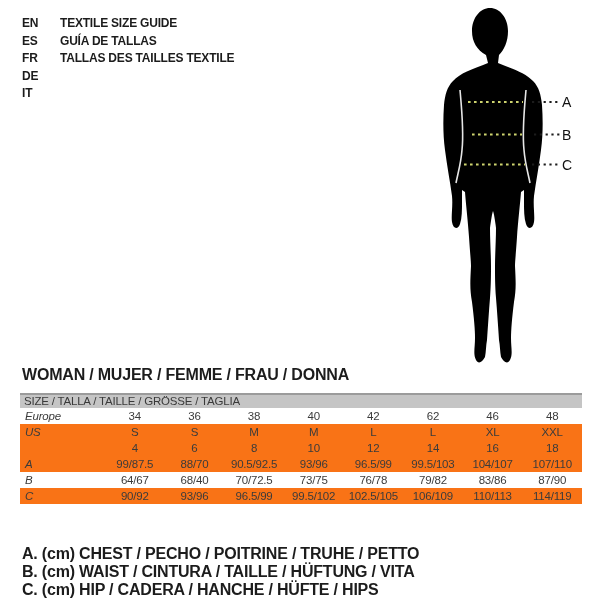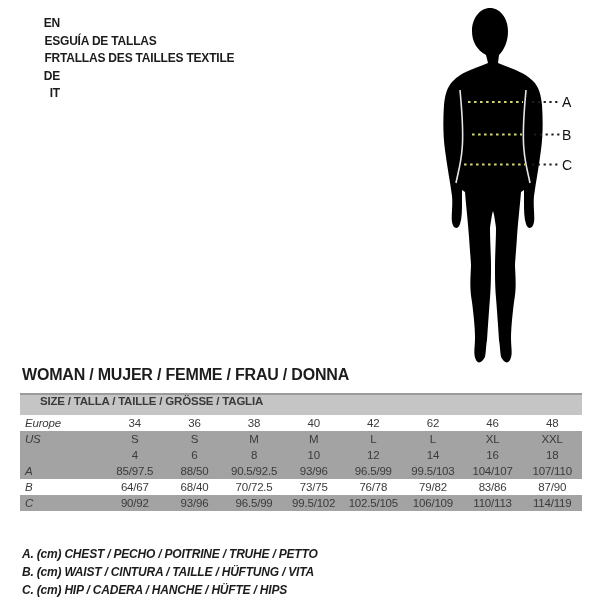--- a/index.html
+++ b/index.html
@@ -3,54 +3,55 @@
 <meta charset="utf-8">
 <style>
   html,body{margin:0;padding:0;background:#fff;}
   .canvas{
     position:relative;width:600px;height:600px;background:#ffffff;
     font-family:"Liberation Sans",sans-serif;overflow:hidden;color:#1c1c1c;
   }
   
   .langs{position:absolute;left:22px;top:15px;}
   .lang-row{display:flex;line-height:17.6px;font-size:12px;font-weight:700;
-    letter-spacing:-0.2px;color:#1c1c1c;text-align:right;}
+    letter-spacing:-0.2px;color:#1c1c1c;}
   .lang-code{width:38px;}
   
   .figure{position:absolute;left:420px;top:0;width:160px;height:375px;}
   .marker{position:absolute;font-size:14px;font-weight:400;color:#111;}
   .marker-a{left:562px;top:94px;}
   .marker-b{left:562px;top:127px;}
   .marker-c{left:562px;top:157px;}
   
   .section-title{position:absolute;left:22px;top:366px;font-size:16px;
     font-weight:700;letter-spacing:-0.2px;color:#1c1c1c;}
   
   .table-wrap{position:absolute;left:20px;top:393px;width:562px;}
-  .thead{box-sizing:border-box;height:22px;background:#c5c5c5;
-    border-top:2px solid #9b9b9b;font-size:11.5px;font-weight:700;
-    color:#3a3a3a;padding-left:20px;line-height:13px;letter-spacing:-0.2px;}
+  .thead{box-sizing:border-box;height:15px;background:#c5c5c5;
+    border-top:2px solid #9b9b9b;font-size:11.5px;font-weight:400;
+    color:#3a3a3a;padding-left:4px;line-height:13px;letter-spacing:-0.2px;}
   table.sizes{width:100%;border-collapse:collapse;table-layout:fixed;}
   table.sizes td{height:16px;padding:0;text-align:center;font-size:11.5px;
     color:#3b3b3b;letter-spacing:-0.2px;white-space:nowrap;}
   table.sizes td.lbl{width:80px;text-align:left;padding-left:5px;font-style:italic;}
-  tr.shaded{background:#a3a3a3;}
+  tr.shaded{background:#f97316;}
   
   .legend{position:absolute;left:22px;top:545px;}
-  .legend-line{font-size:12px;font-weight:700;line-height:18px;
-    letter-spacing:-0.2px;color:#1c1c1c;font-style:italic;}
+  .legend-line{font-size:16px;font-weight:700;line-height:18px;
+    letter-spacing:-0.2px;color:#1c1c1c;}
 </style>
 </head>
 <body>
 
 <div class="canvas">
 
   <div class="langs">
     <div class="lang-row">
       <span class="lang-code">EN</span>
+      <span class="lang-label">TEXTILE SIZE GUIDE</span>
     </div>
     <div class="lang-row">
       <span class="lang-code">ES</span>
       <span class="lang-label">GUÍA DE TALLAS</span>
     </div>
     <div class="lang-row">
       <span class="lang-code">FR</span>
       <span class="lang-label">TALLAS DES TAILLES TEXTILE</span>
     </div>
     <div class="lang-row">
@@ -135,22 +136,22 @@
         <td>6</td>
         <td>8</td>
         <td>10</td>
         <td>12</td>
         <td>14</td>
         <td>16</td>
         <td>18</td>
       </tr>
       <tr class="shaded">
         <td class="lbl">A</td>
-        <td>85/97.5</td>
-        <td>88/50</td>
+        <td>99/87.5</td>
+        <td>88/70</td>
         <td>90.5/92.5</td>
         <td>93/96</td>
         <td>96.5/99</td>
         <td>99.5/103</td>
         <td>104/107</td>
         <td>107/110</td>
       </tr>
       <tr>
         <td class="lbl">B</td>
         <td>64/67</td>

